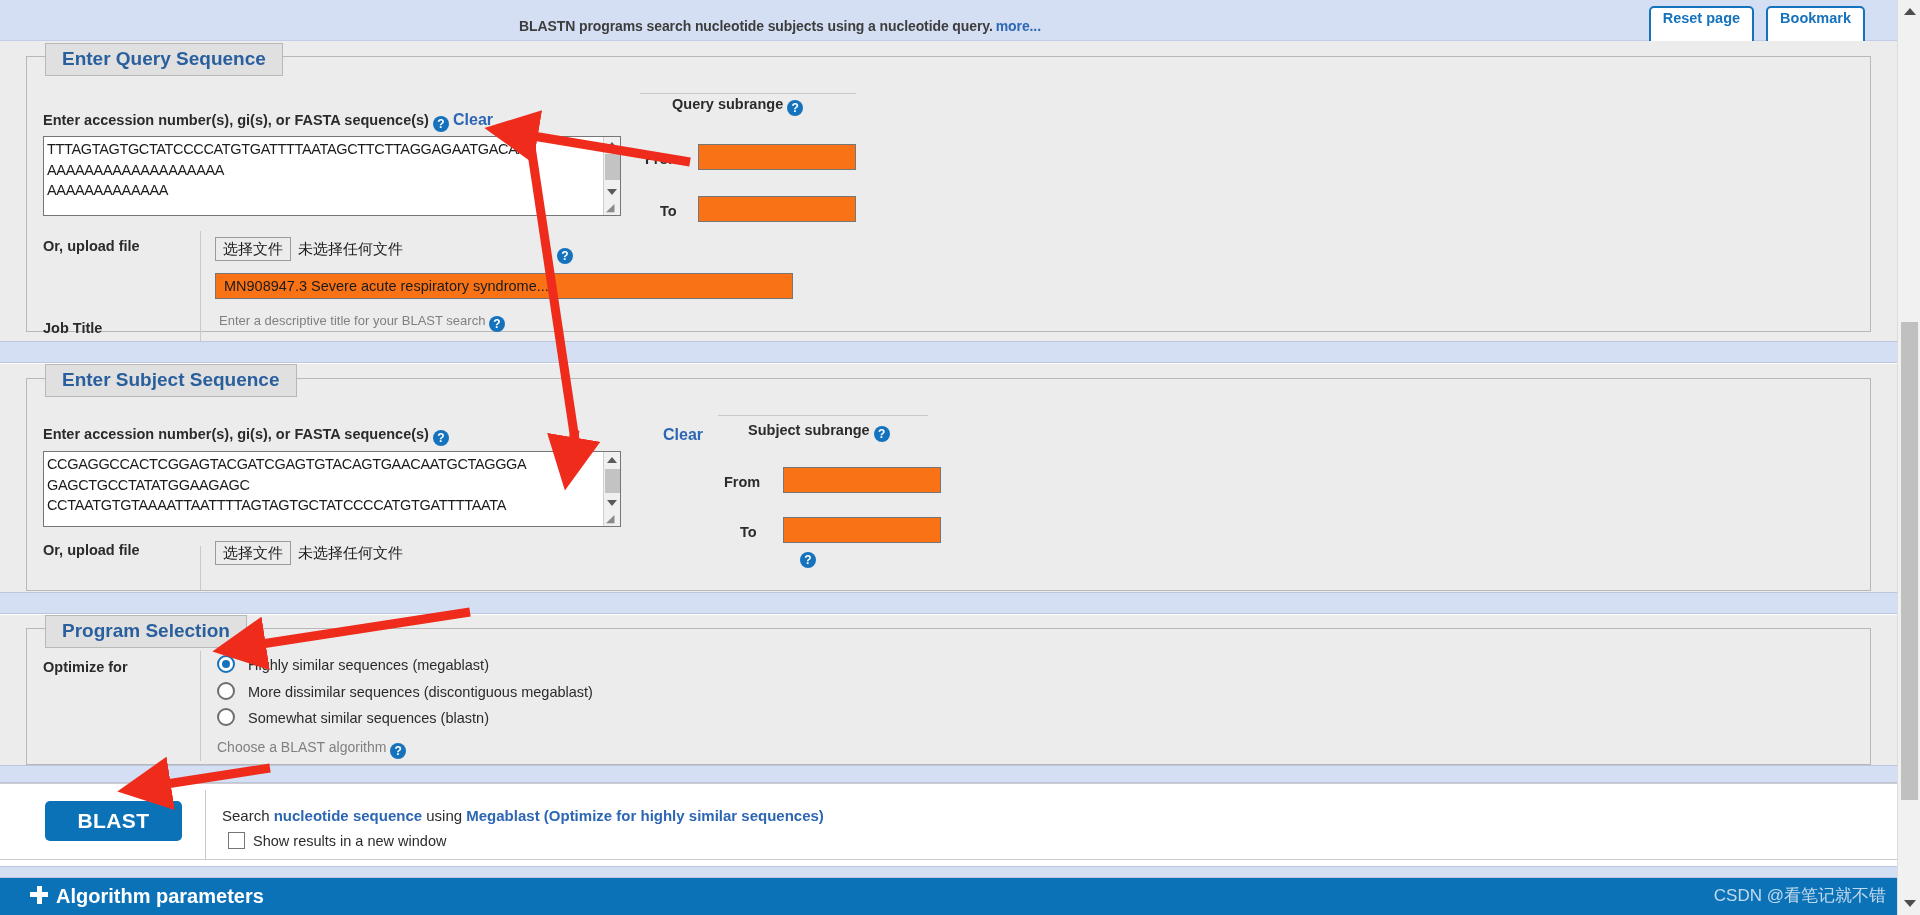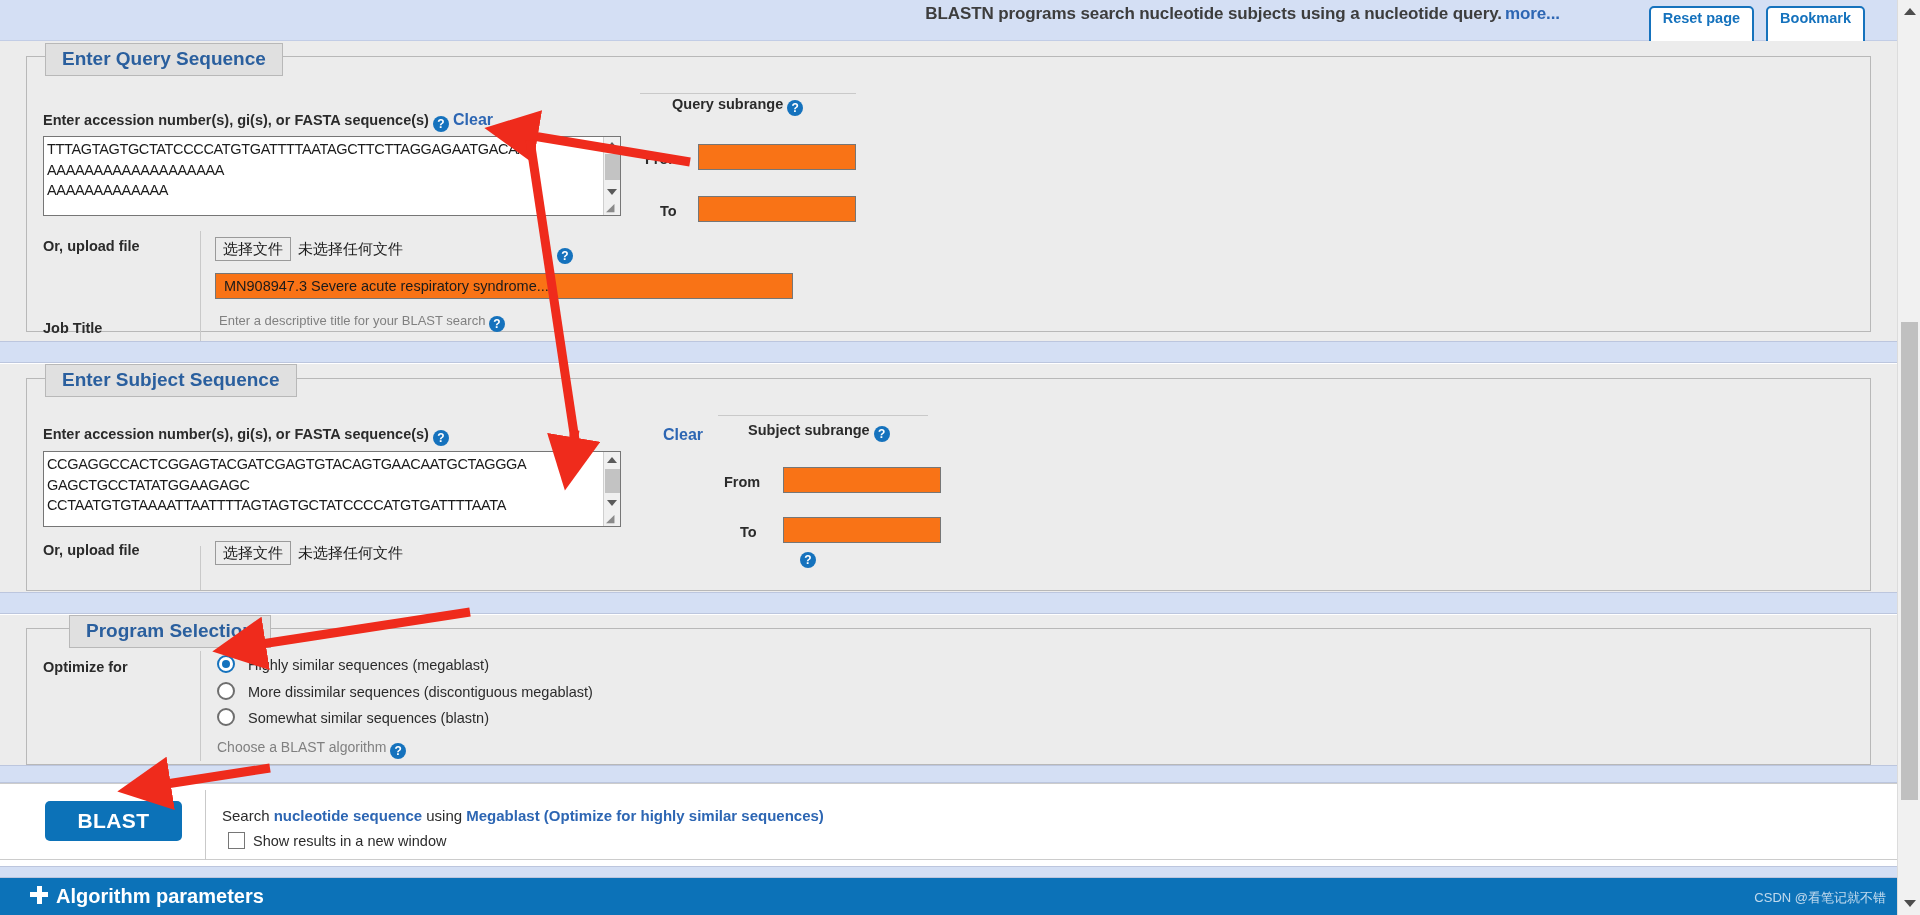--- a/index.html
+++ b/index.html
@@ -17,24 +17,24 @@
   }
 
   
   .topbar {
     position: absolute; left: 0; top: 0;
     width: 1897px; height: 41px;
     background: #d4dff4;
     border-bottom: 1px solid #c2cde6;
   }
   .topbar-text {
-    position: absolute; left: 0; top: 4px;
+    position: absolute; left: 0; top: 18px;
     width: 1560px;
-    text-align: right;
-    font-size: 17px; color: #3d3d3d; font-weight: bold;
+    text-align: center;
+    font-size: 14px; color: #3d3d3d; font-weight: bold;
     letter-spacing: -0.1px;
   }
   .topbar-more {
     color: #2d66b3; font-weight: bold; margin-left: 3px;
   }
   .topbtns {
     position: absolute; right: 32px; top: 6px;
     display: flex; gap: 12px;
   }
   .topbtn {
@@ -264,21 +264,21 @@
   .algobar .plus::before { left: 0; top: 6px; width: 18px; height: 5px; }
   .algobar .plus::after  { left: 6.5px; top: 0; width: 5px; height: 18px; }
   .algobar .txt {
     position: absolute; left: 56px; top: 7px;
     font-size: 20px; font-weight: bold; color: #ffffff;
   }
 
   
   .watermark {
     position: absolute; right: 34px; bottom: 8px;
-    font-size: 13px; color: #cfe2f2;
+    font-size: 17px; color: #cfe2f2;
     white-space: nowrap;
     opacity: .92;
   }
 
   
   .winscroll {
     position: absolute; right: 0; top: 0;
     width: 23px; height: 915px;
     background: #f1f1f1;
     border-left: 1px solid #dcdcdc;
@@ -413,21 +413,21 @@
       <span class="filebtn">选择文件</span>
       <span class="filename">未选择任何文件</span>
     </div>
     <span class="qmark qmark-abs" style="left:800px;top:188px;">?</span>
   </div>
 
   <div class="bandblue" style="top:592px;"></div>
 
   <div class="section" style="top:615px;height:152px;">
     <div class="panel" style="left:26px;top:13px;width:1845px;height:137px;"></div>
-    <div class="legend" style="left:45px;top:0px;margin-left:24px;">Program Selection</div>
+    <div class="legend" style="left:45px;top:0px;">Program Selection</div>
 
     <div class="vdiv" style="left:200px;top:36px;height:110px;"></div>
     <div class="lbl" style="left:43px;top:44px;">Optimize for</div>
 
     <div class="radio sel" style="left:217px;top:40px;"></div>
     <div class="lbl-reg" style="left:248px;top:42px;">Highly similar sequences (megablast)</div>
 
     <div class="radio" style="left:217px;top:67px;"></div>
     <div class="lbl-reg" style="left:248px;top:69px;">More dissimilar sequences (discontiguous megablast)</div>
 

